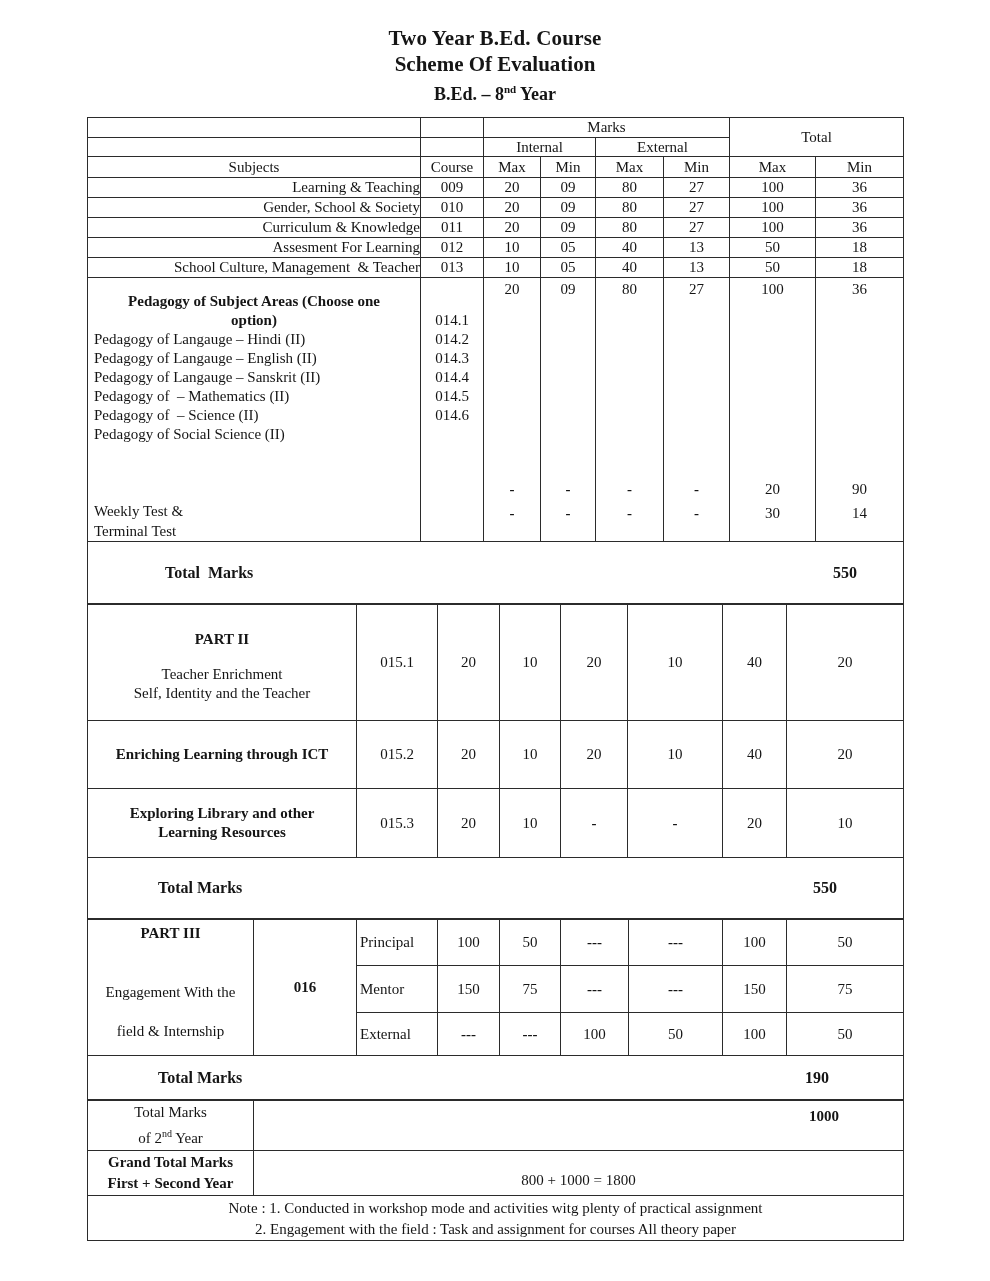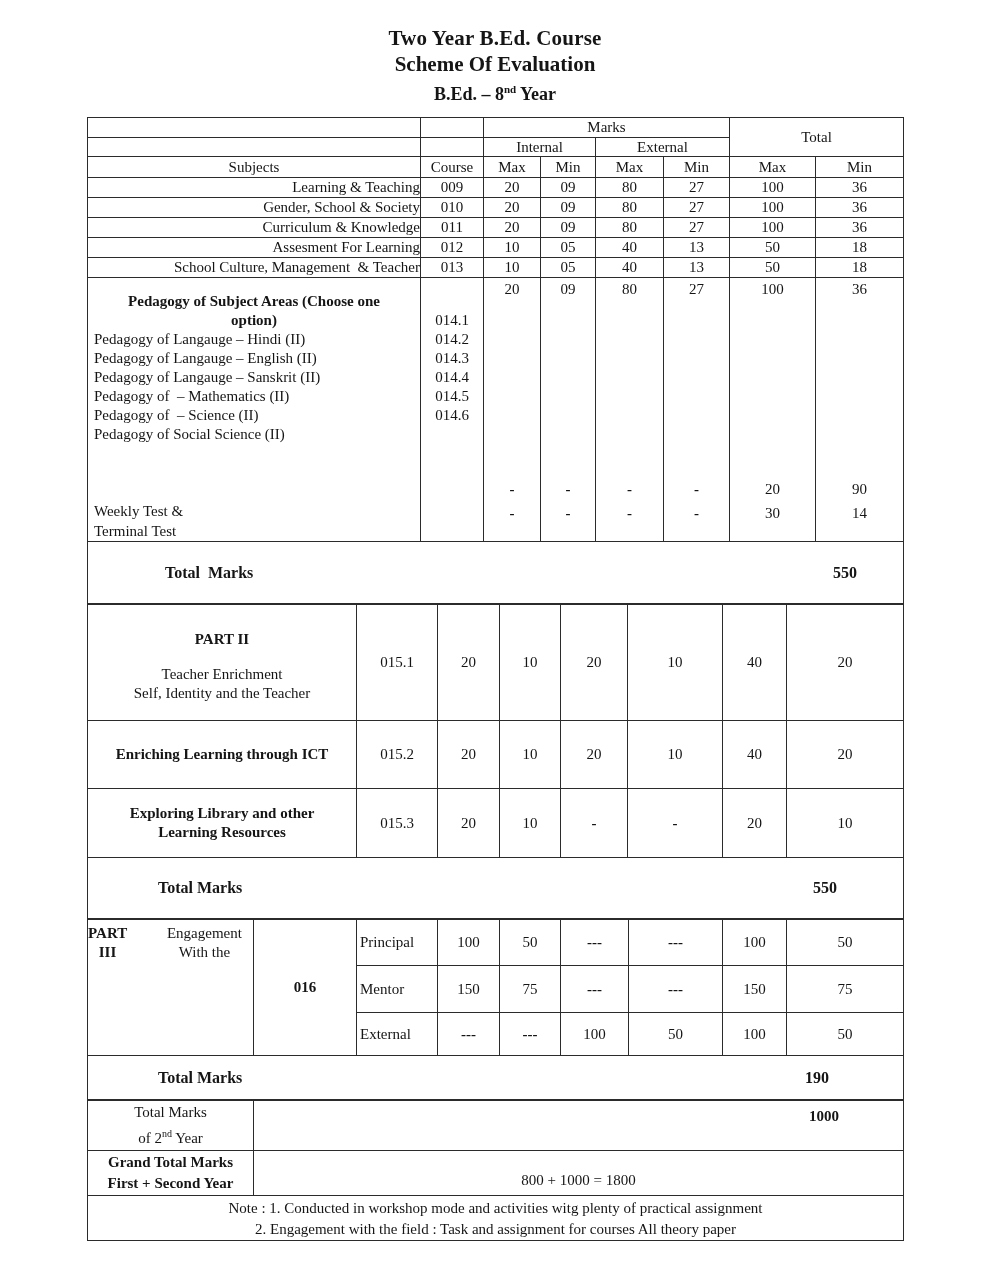--- a/index.html
+++ b/index.html
@@ -53,21 +53,21 @@
   .tf-a { padding-left: 77px; padding-right: 46px; }
   .tf-b { padding-left: 70px; padding-right: 66px; }
   .tf-c { padding-left: 70px; padding-right: 74px; }
 
   
   .p2r1 { height: 108px; display: flex; flex-direction: column; justify-content: center; line-height: 19px; margin-top: 7px; }
   .p2gap { height: 16px; }
   .p2-label { font-weight: bold; line-height: 19px; }
 
   
-  .p3-left { height: 131px; display: flex; flex-direction: row; padding-top: 4px; line-height: 19px; gap: 20px; }
+  .p3-left { height: 131px; display: flex; flex-direction: column; padding-top: 4px; line-height: 19px; gap: 20px; }
   .p3gap { height: 17px; }
   .eval { text-align: left; padding-left: 3px; }
 
   
   .sum-left { line-height: 21px; }
   .sum-left sup { font-size: 10px; }
   .y2-val { text-align: right; vertical-align: top; padding-top: 7px; padding-right: 64px; font-weight: bold; }
   .grand-left { font-weight: bold; line-height: 21px; }
   .grand-val { vertical-align: bottom; padding-bottom: 6px; font-weight: normal; }
   .note-cell { line-height: 21px; padding-top: 2px; }

